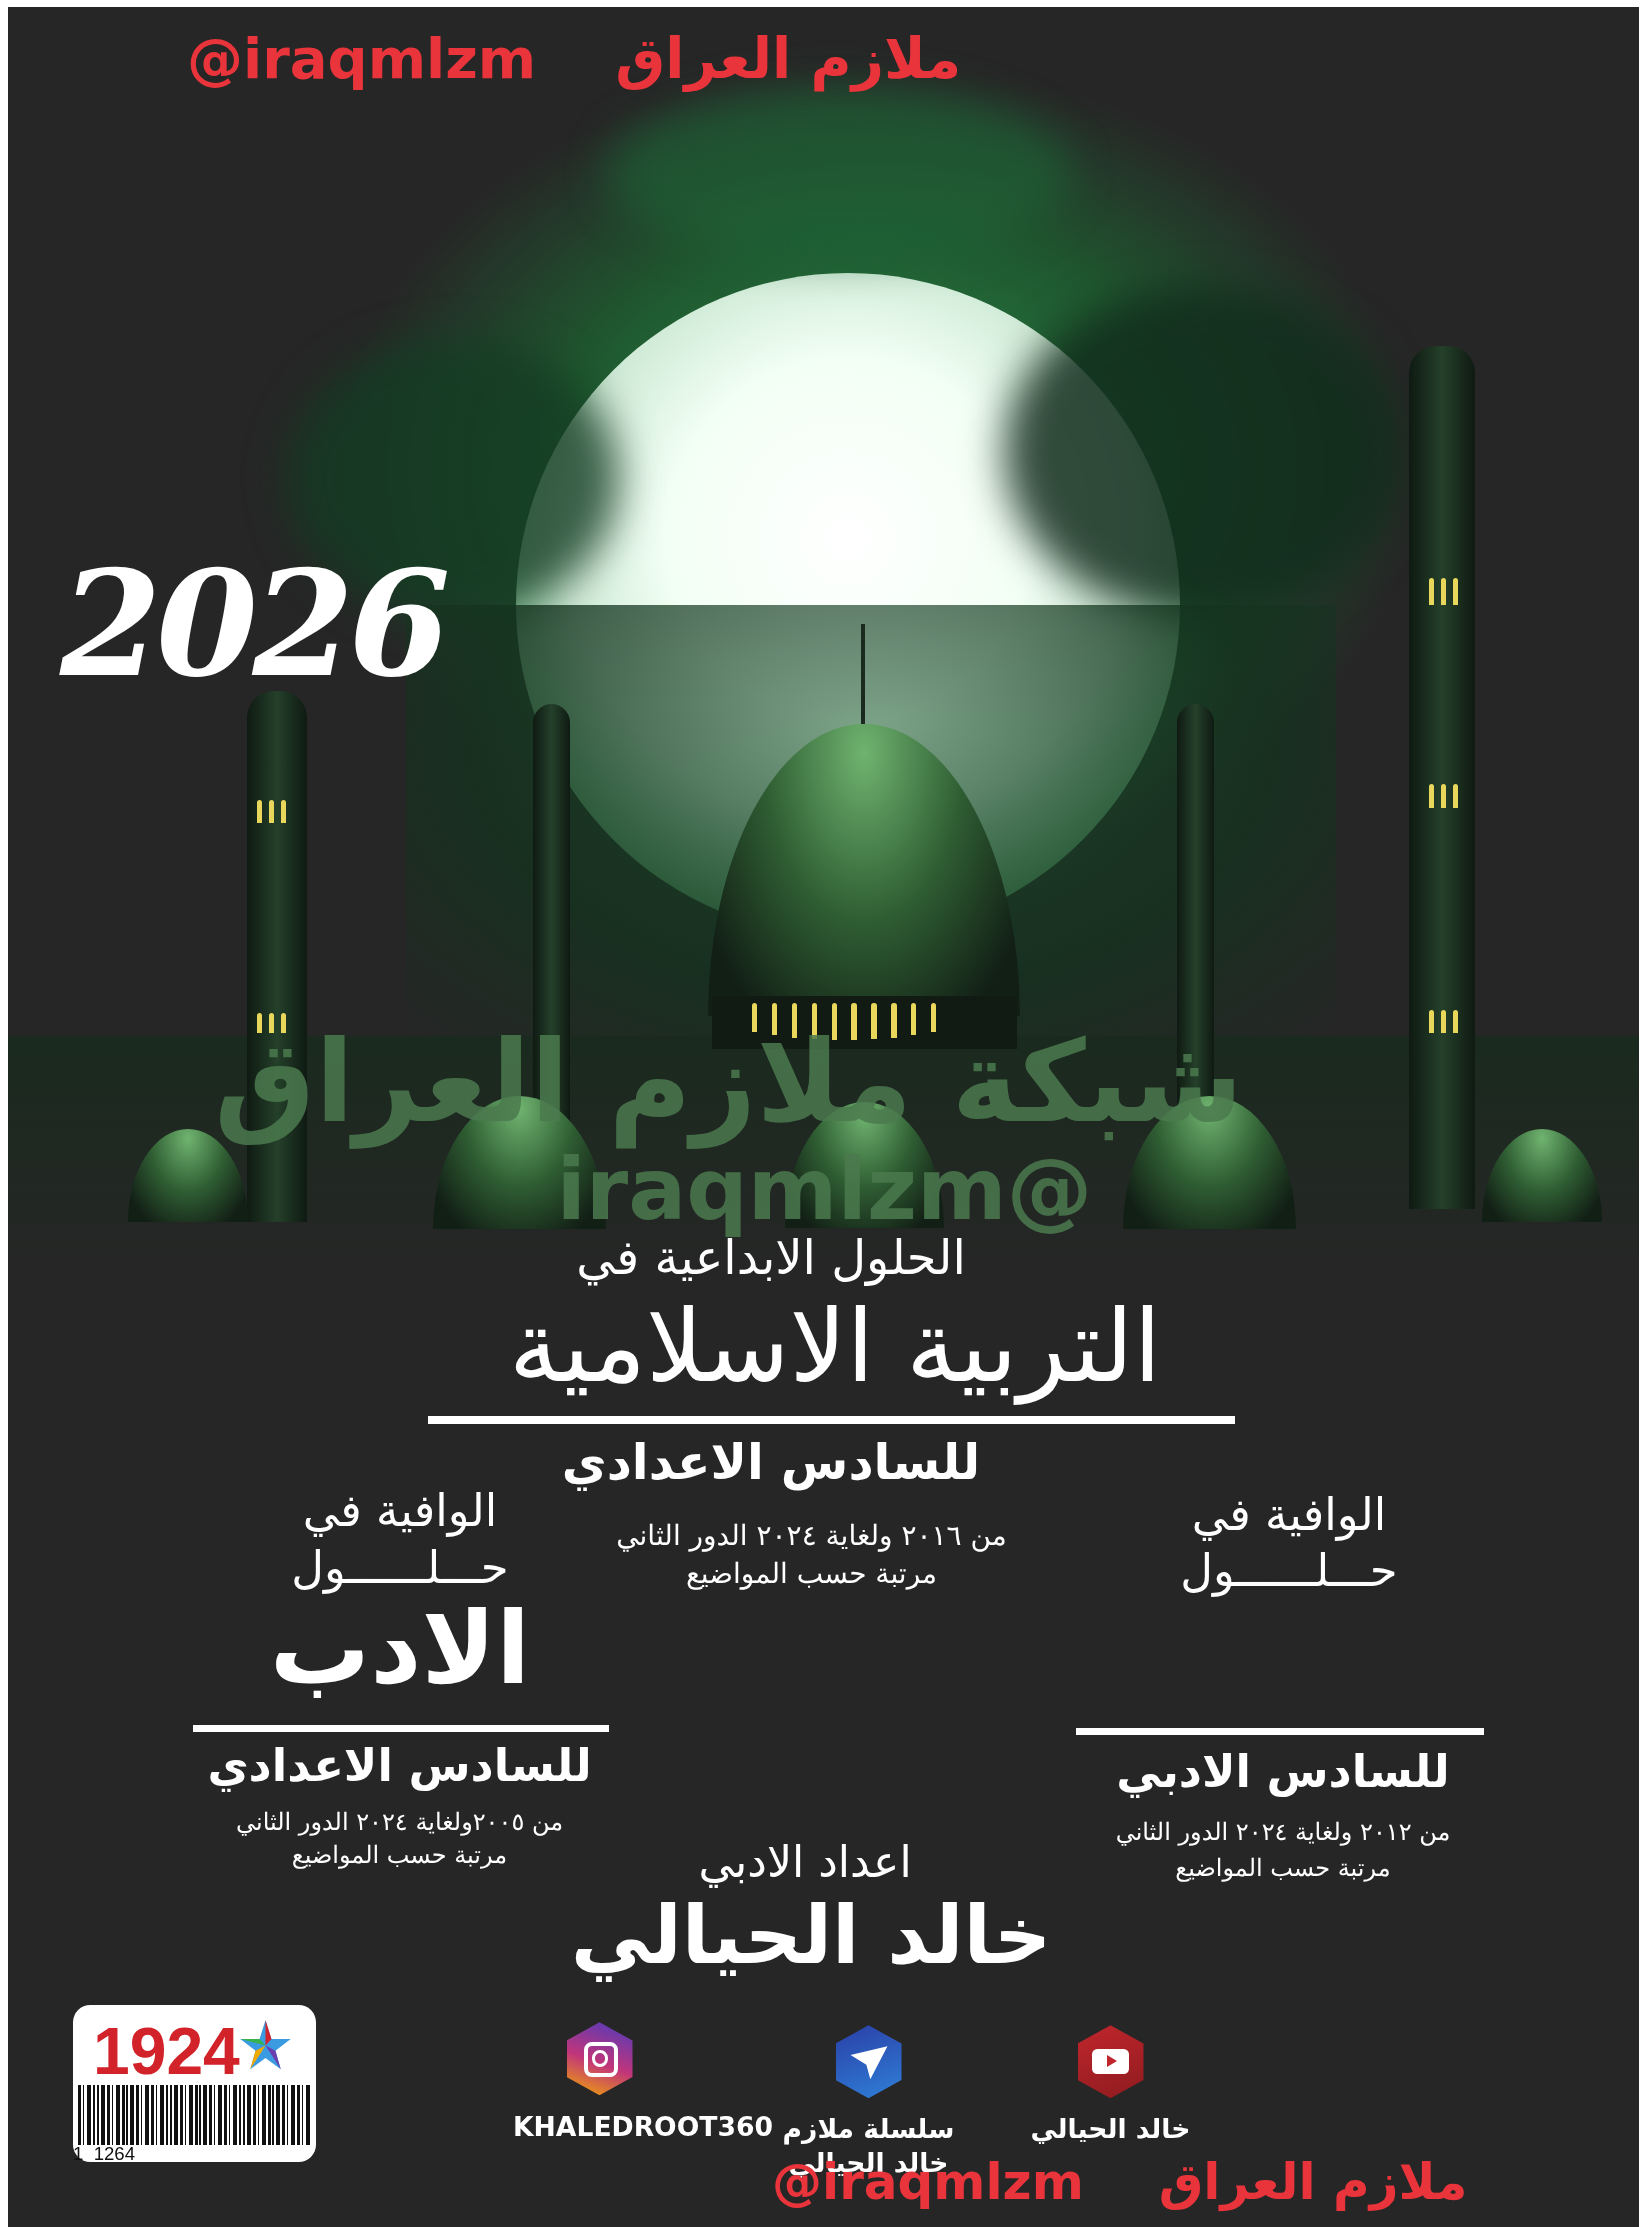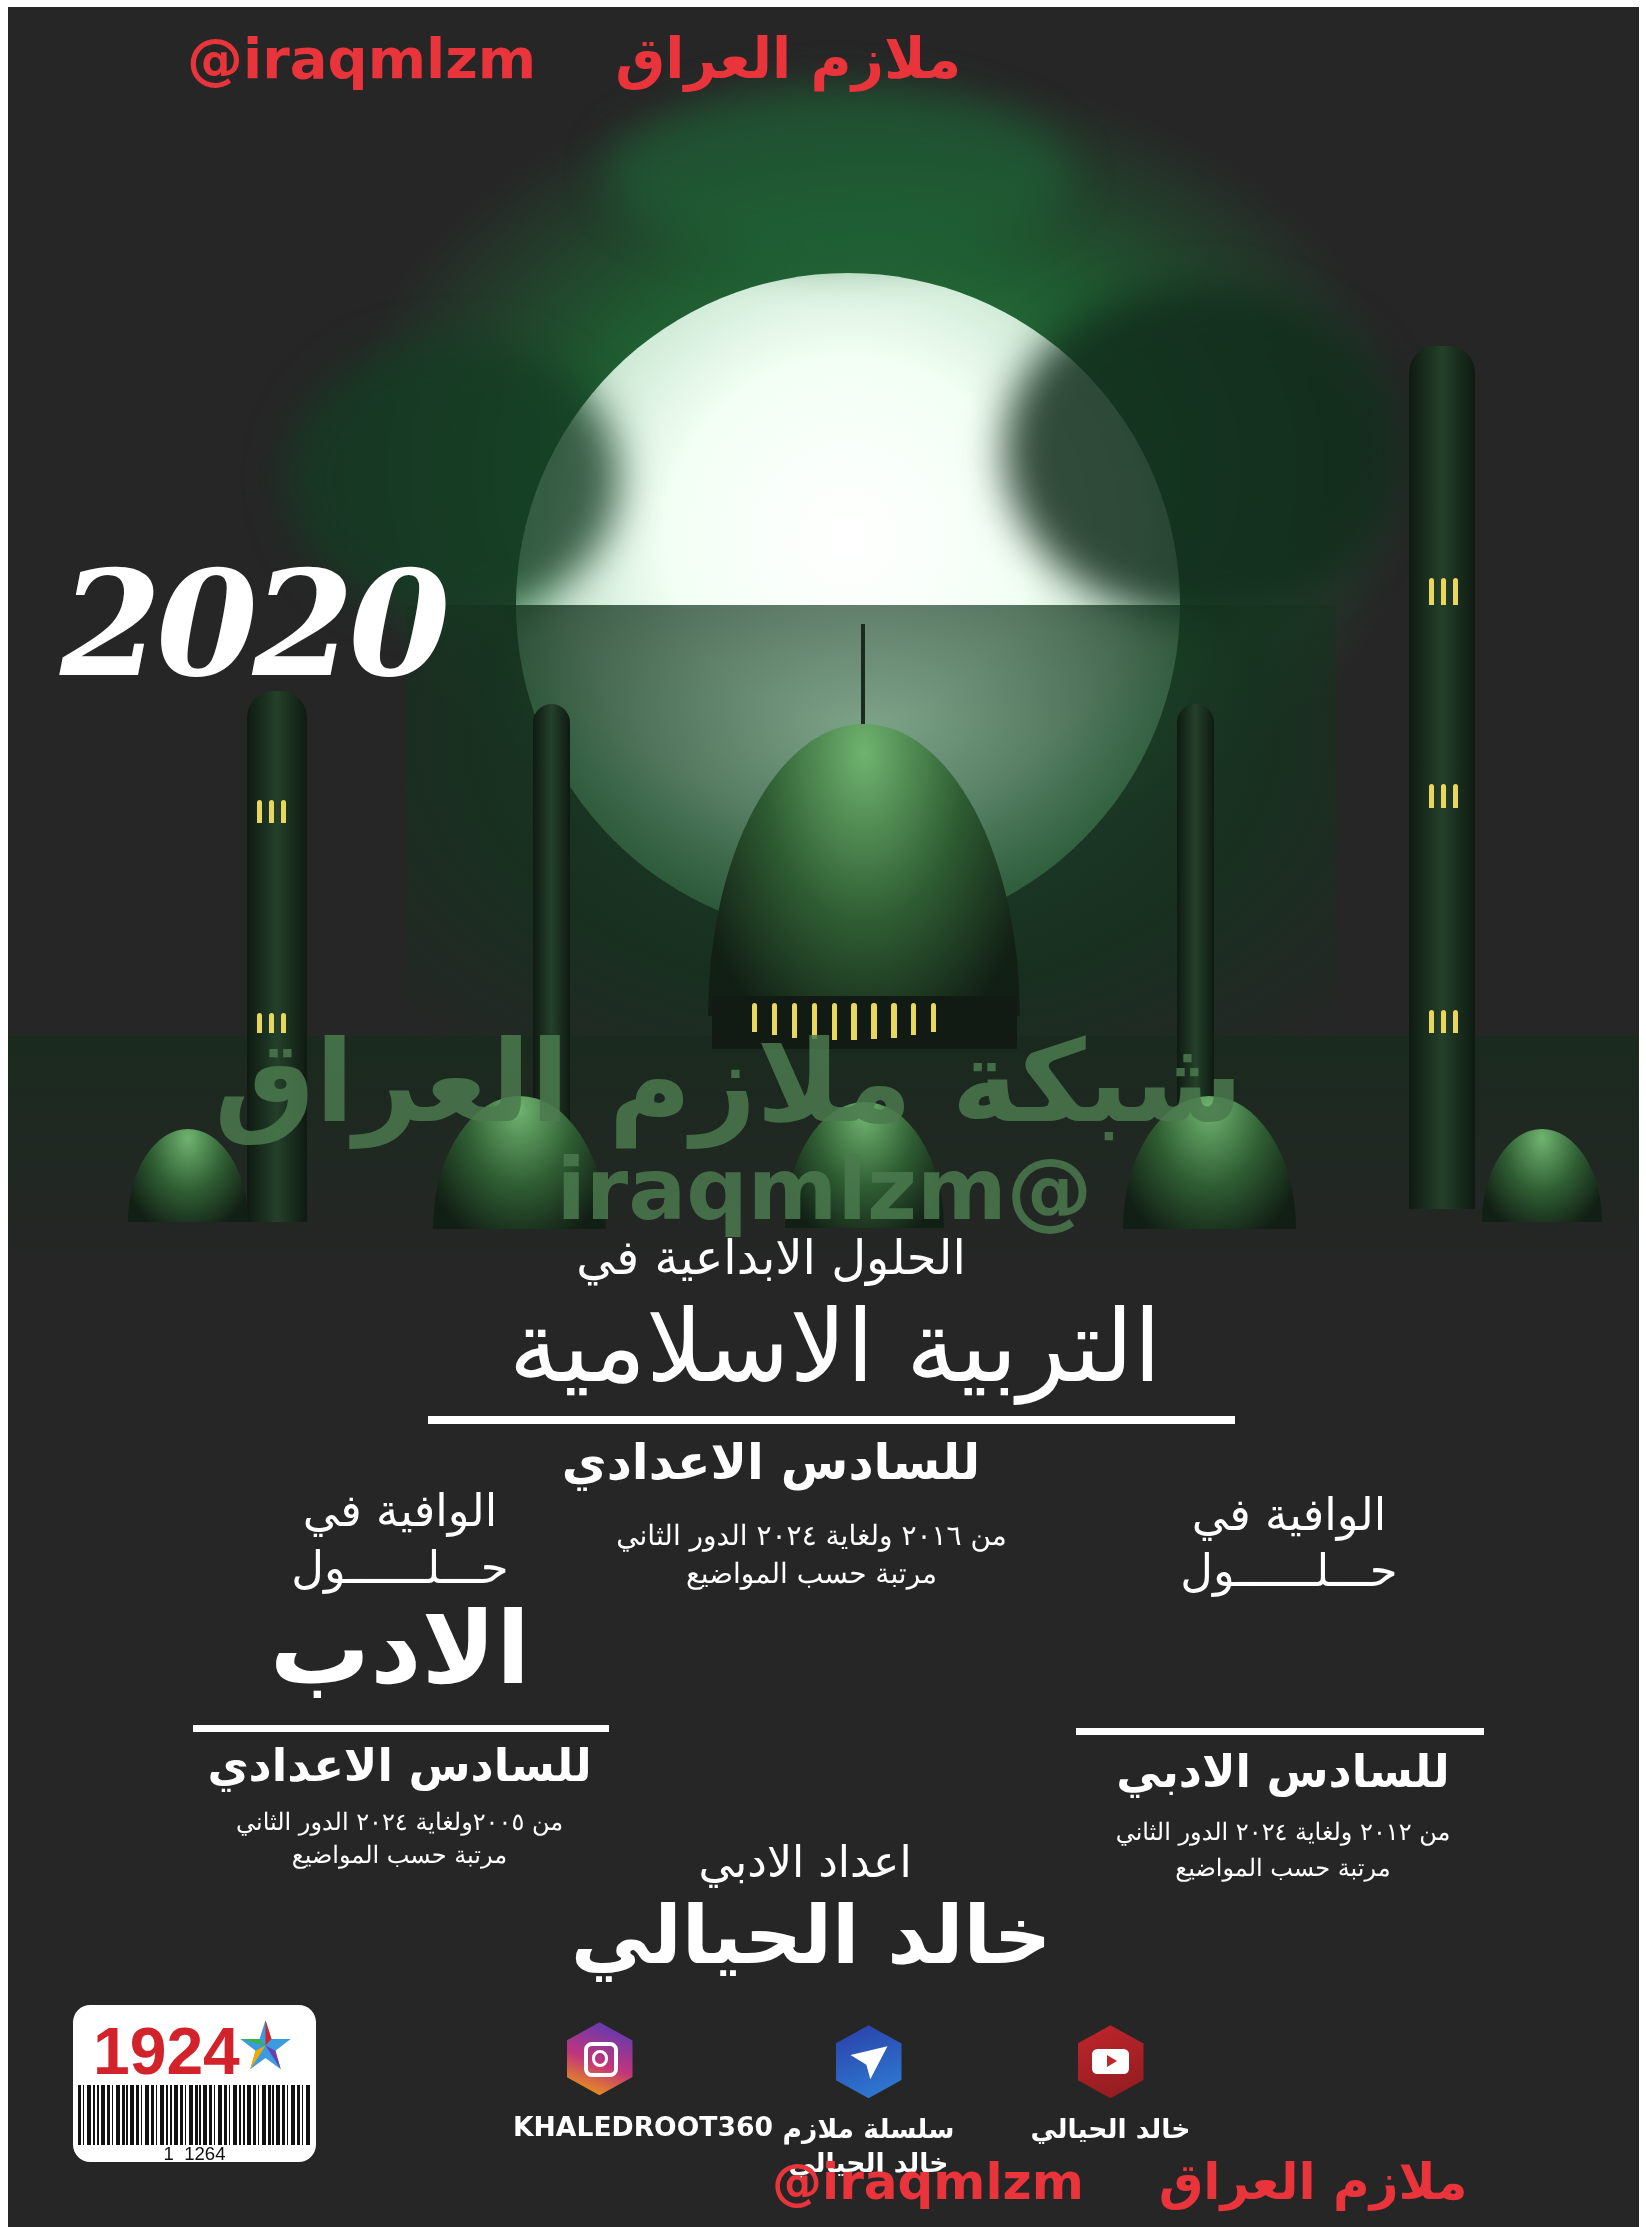--- a/index.html
+++ b/index.html
@@ -95,21 +95,21 @@
   <div class="dome" style="left:120px;top:1122px;width:120px;height:93px;"></div>
   <div class="dome" style="left:1474px;top:1122px;width:120px;height:93px;"></div>
 
 
   <div class="wm-red" style="left:179px;top:18.6px;font-size:56px;">
     <span>@iraqmlzm</span>
     <span style="display:inline-block;width:40px;"></span>
     <span style="direction:rtl;">ملازم العراق</span>
   </div>
 
-  <div class="year">2020</div>
+  <div class="year">2026</div>
 
   <div class="wm-green" style="left:398px;top:1009px;width:837px;font-size:113px;direction:rtl;">شبكة ملازم العراق</div>
   <div class="wm-green" style="left:531px;top:1132px;width:571px;font-size:86px;">iraqmlzm@</div>
 
   <div class="t" style="left:491px;top:1222px;width:544px;font-size:48px;">الحلول الابداعية في</div>
   <div class="t" style="left:412px;top:1281px;width:830px;font-size:100px;font-weight:normal;">التربية الاسلامية</div>
   <div class="rule" style="left:420px;top:1409px;width:807px;"></div>
   <div class="t" style="left:544px;top:1427px;width:438px;font-size:49px;font-weight:bold;">للسادس الاعدادي</div>
   <div class="t" style="left:571px;top:1512px;width:465px;font-size:28px;font-family:'DejaVu Serif',serif;">من ٢٠١٦ ولغاية ٢٠٢٤ الدور الثاني</div>
   <div class="t" style="left:571px;top:1550px;width:465px;font-size:28px;font-family:'DejaVu Serif',serif;">مرتبة حسب المواضيع</div>
@@ -136,21 +136,21 @@
     <div class="abs" style="left:20px;top:8px;font-size:66px;font-weight:bold;color:#d2232a;font-family:'Liberation Sans',sans-serif;">1924</div>
     <svg class="abs" style="left:166px;top:13.3px;" width="53" height="53" viewBox="0 0 80 80">
       <polygon points="40,2 49,30 78,30 55,48 63,76 40,59 17,76 25,48 2,30 31,30" fill="#3b9be0"></polygon>
       <polygon points="40,2 49,30 40,40" fill="#d2232a"></polygon>
       <polygon points="2,30 31,30 40,40" fill="#37b24d"></polygon>
       <polygon points="17,76 25,48 40,40" fill="#f2a900"></polygon>
       <polygon points="63,76 55,48 40,40" fill="#6a3fb0"></polygon>
     </svg>
     <div class="abs" style="left:5.3px;top:80px;width:232px;height:60px;
          background:repeating-linear-gradient(90deg,#111 0 2.7px,#fff 2.7px 4.6px,#111 4.6px 6px,#fff 6px 8.6px,#111 8.6px 12.6px,#fff 12.6px 14.6px);"></div>
-    <div class="abs" style="left:0;top:138px;width:243px;text-align:center;font-size:18.6px;color:#111;font-family:'Liberation Sans',sans-serif;white-space:pre;">1  1264</div>
+    <div class="abs" style="left:0;top:138px;width:243px;text-align:left;font-size:18.6px;color:#111;font-family:'Liberation Sans',sans-serif;white-space:pre;">1  1264</div>
   </div>
 
   <div class="social" style="left:505px;top:2015px;width:173px;">
     <div class="icon-hex" style="background:linear-gradient(200deg,#4b3bbf,#c1357a 55%,#f2a900);">
       <div style="position:absolute;left:17.3px;top:20px;width:26.6px;height:26.6px;border:4px solid #fff;border-radius:8px;"></div>
       <div style="position:absolute;left:25px;top:28px;width:10.6px;height:10.6px;border:3.3px solid #fff;border-radius:50%;"></div>
     </div>
     <div class="social-label" style="margin-top:14.6px;direction:ltr;">KHALEDROOT360</div>
   </div>
 

